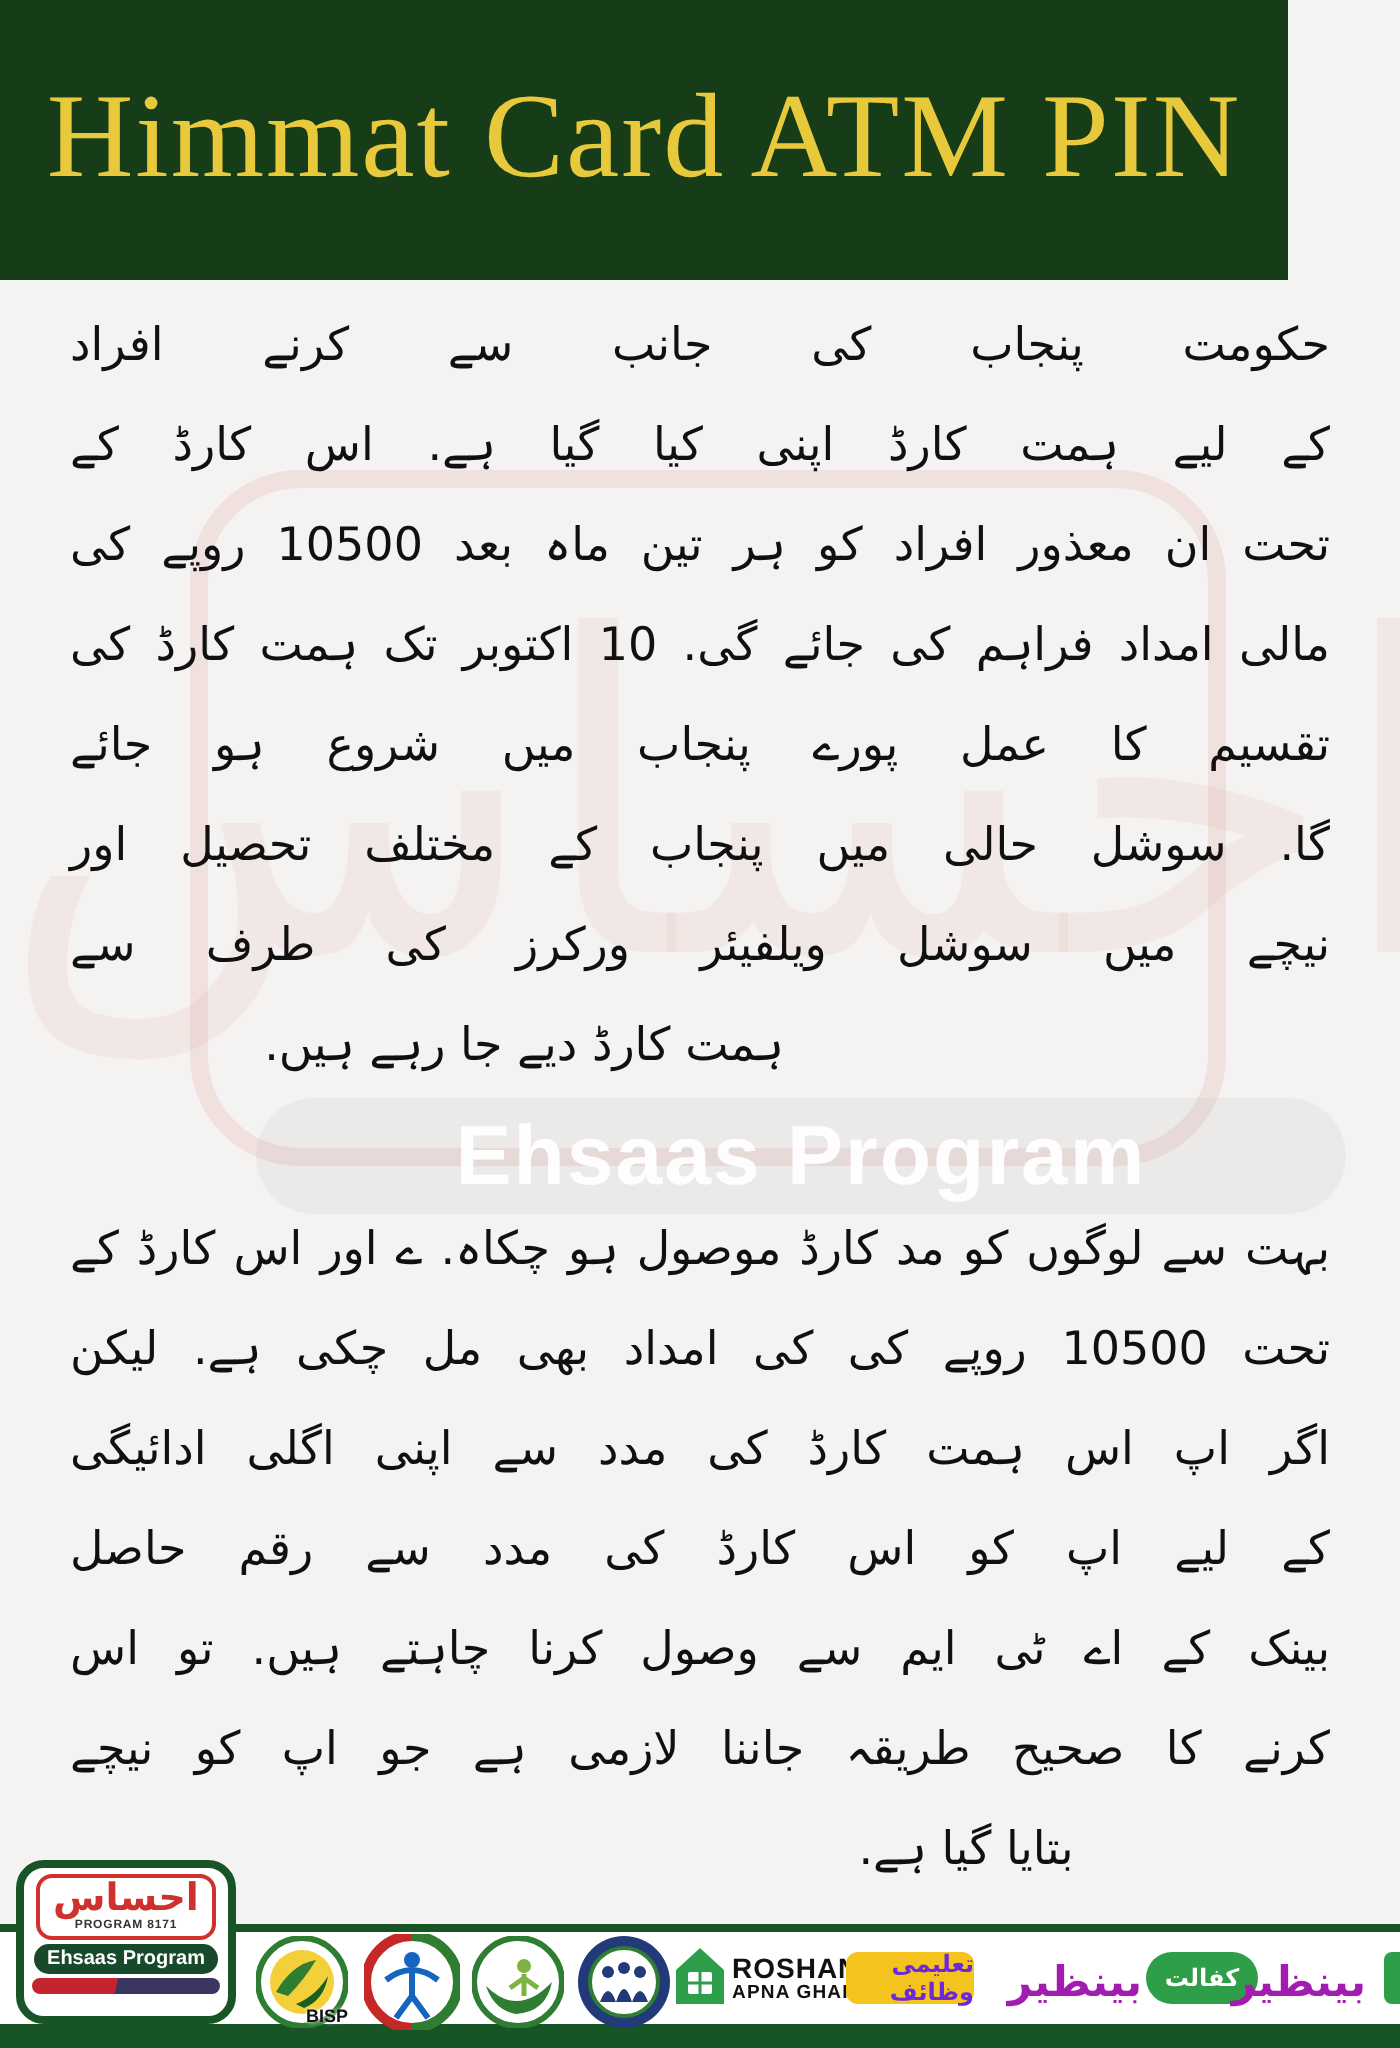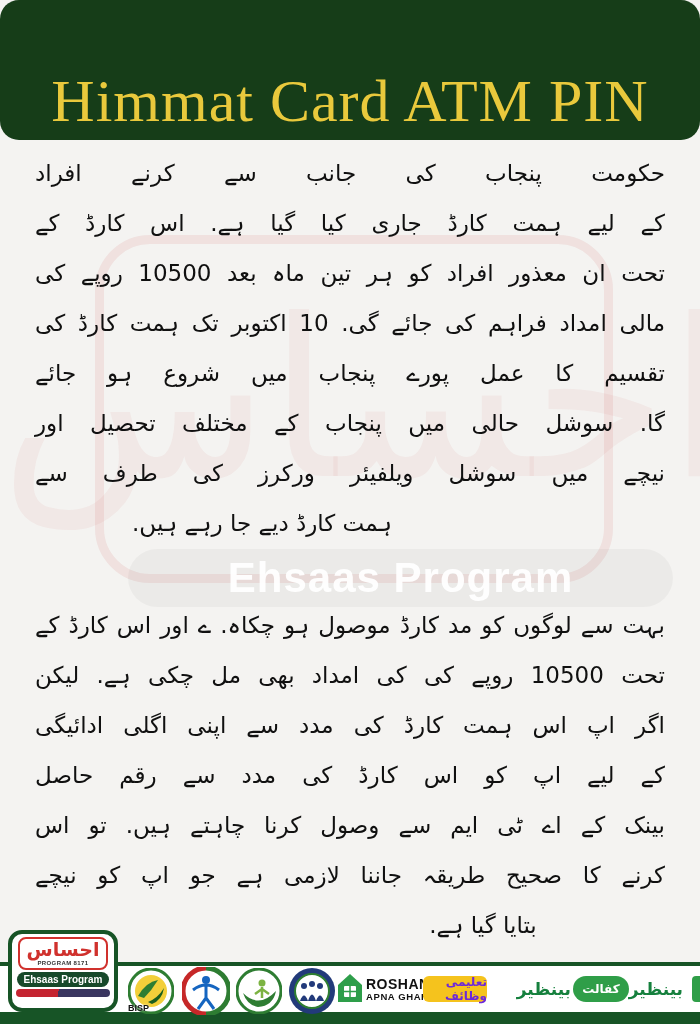--- a/index.html
+++ b/index.html
@@ -2,22 +2,22 @@
 <html><head>
 <meta charset="utf-8">
 <style>
   html,body{margin:0;padding:0;background:#fff;}
   .page{
     position:relative;width:700px;height:1024px;overflow:hidden;
     background:#f4f3f1;font-family:"Liberation Sans",sans-serif;
   }
   
   .header{
-    position:absolute;left:0;top:0;width:700px;height:140px;
-    background:#163d18;display:flex;align-items:flex-end;justify-content:center;z-index:3;border-radius:19px;
+    position:absolute;left:0;top:0;width:644px;height:140px;
+    background:#163d18;display:flex;align-items:center;justify-content:center;z-index:3;
   }
   .header-title{
     font-family:"Liberation Serif",serif;font-size:60px;font-weight:500;
     color:#e9c93c;letter-spacing:1px;white-space:nowrap;padding-bottom:4px;
   }
   
   .wm-red-box{
     position:absolute;left:95px;top:235px;width:500px;height:330px;
     border:9px solid rgba(198,44,44,0.09);border-radius:55px;z-index:1;
   }
@@ -70,40 +70,40 @@
   .ec-pill{
     margin:2px auto 1px;background:#17492a;color:#fff;font-size:10px;font-weight:bold;
     border-radius:9px;width:92px;text-align:center;padding:2px 0;line-height:11px;
   }
   .ec-wave{height:8px;margin:2px 4px 0;border-radius:5px;
     background:linear-gradient(100deg,#c42430 0 45%,#3a3660 45% 100%);}
   
   .logo{position:absolute;z-index:4;}
   .logo-bisp{left:128px;top:968px;width:46px;height:46px;}
   .bisp-label{
-    position:absolute;left:128px;top:1003px;width:46px;text-align:left;z-index:5;
+    position:absolute;left:128px;top:1003px;width:46px;text-align:right;z-index:5;
     font-size:9px;font-weight:bold;color:#111;text-shadow:0 0 2px #fff;
   }
   .logo-pspa{left:182px;top:967px;width:48px;height:48px;}
   .logo-swf{left:236px;top:968px;width:46px;height:46px;}
   .logo-pbm{left:288px;top:967px;width:48px;height:48px;}
   .logo-house{left:337px;top:973px;width:26px;height:30px;}
   .roshan-text{position:absolute;left:366px;top:977px;z-index:4;color:#111;}
   .roshan-l1{font-size:14px;font-weight:bold;line-height:14px;letter-spacing:0.5px;}
   .roshan-l2{font-size:9.5px;font-weight:bold;line-height:11px;letter-spacing:0.6px;}
   .badge{
     position:absolute;z-index:4;display:flex;align-items:center;justify-content:center;
     font-family:"DejaVu Sans",sans-serif;direction:rtl;font-weight:bold;box-sizing:border-box;
   }
   .badge-yellow{
     left:423px;top:976px;width:64px;height:26px;background:#f5c31d;border-radius:6px;
     color:#6d28d9;font-size:12px;
   }
   .benazir-text{
-    position:absolute;z-index:4;color:#15803d;font-weight:bold;font-size:17px;
+    position:absolute;z-index:4;color:#a21caf;font-weight:bold;font-size:21px;
     font-family:"DejaVu Sans",sans-serif;direction:rtl;top:979px;
   }
   .benazir-1{left:521px;width:50px;text-align:center;}
   .benazir-2{left:631px;width:52px;text-align:center;}
   .badge-green{
     left:573px;top:976px;width:56px;height:26px;background:#2f9e48;border-radius:13px;
     color:#fff;font-size:12px;
   }
   .badge-sliver{
     left:692px;top:976px;width:8px;height:26px;background:#2f9e48;border-radius:4px 0 0 4px;
@@ -119,21 +119,21 @@
   </div>
 
   <div class="wm-red-box"></div>
   <div class="wm-red-urdu">احساس</div>
   <div class="wm-band">
     <div class="wm-text">Ehsaas Program</div>
   </div>
 
   <div class="para para1">
     <div class="uline">حکومت پنجاب کی جانب سے کرنے افراد</div>
-    <div class="uline">کے لیے ہمت کارڈ جاری کیا گیا ہے. اس کارڈ کے</div>
+    <div class="uline">کے لیے ہمت کارڈ اپنی کیا گیا ہے. اس کارڈ کے</div>
     <div class="uline">تحت ان معذور افراد کو ہر تین ماہ بعد 10500 روپے کی</div>
     <div class="uline">مالی امداد فراہم کی جائے گی. 10 اکتوبر تک ہمت کارڈ کی</div>
     <div class="uline">تقسیم کا عمل پورے پنجاب میں شروع ہو جائے</div>
     <div class="uline">گا. سوشل حالی میں پنجاب کے مختلف تحصیل اور</div>
     <div class="uline">نیچے میں سوشل ویلفیئر ورکرز کی طرف سے</div>
     <div class="uline last-center-left">ہمت کارڈ دیے جا رہے ہیں.</div>
   </div>
 
   <div class="para para2">
     <div class="uline">بہت سے لوگوں کو مد کارڈ موصول ہو چکاہ. ے اور اس کارڈ کے</div>

